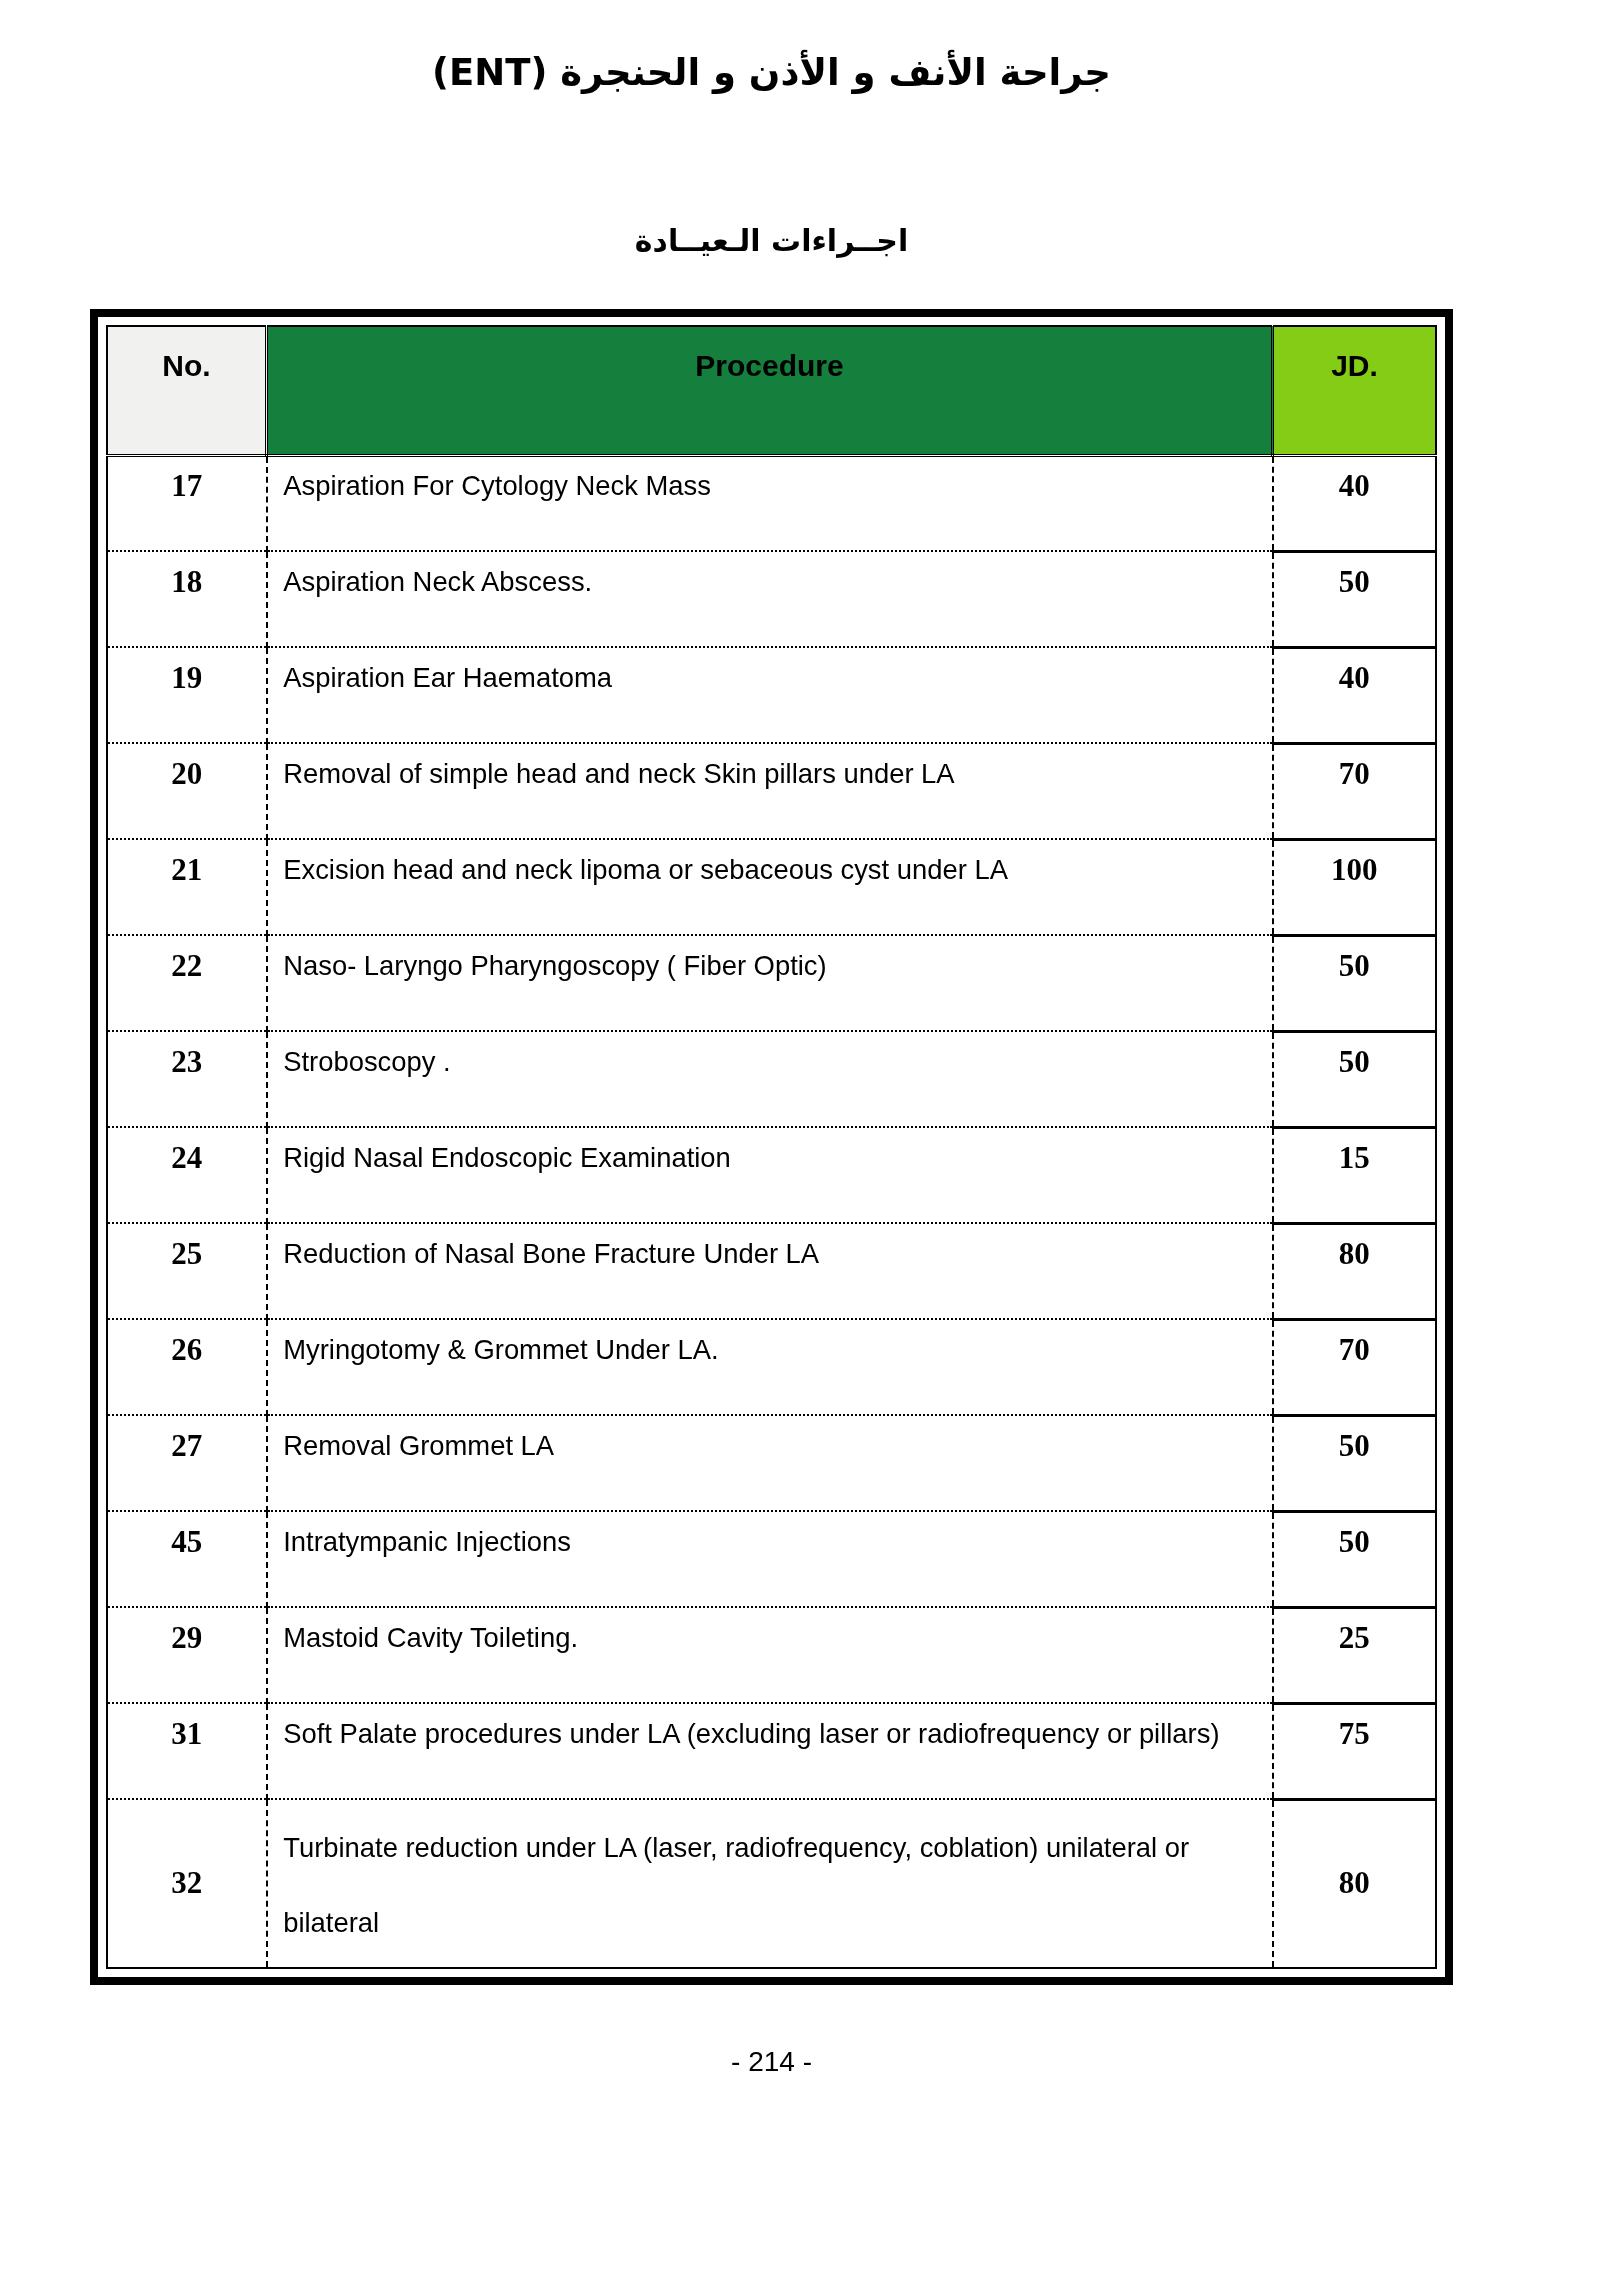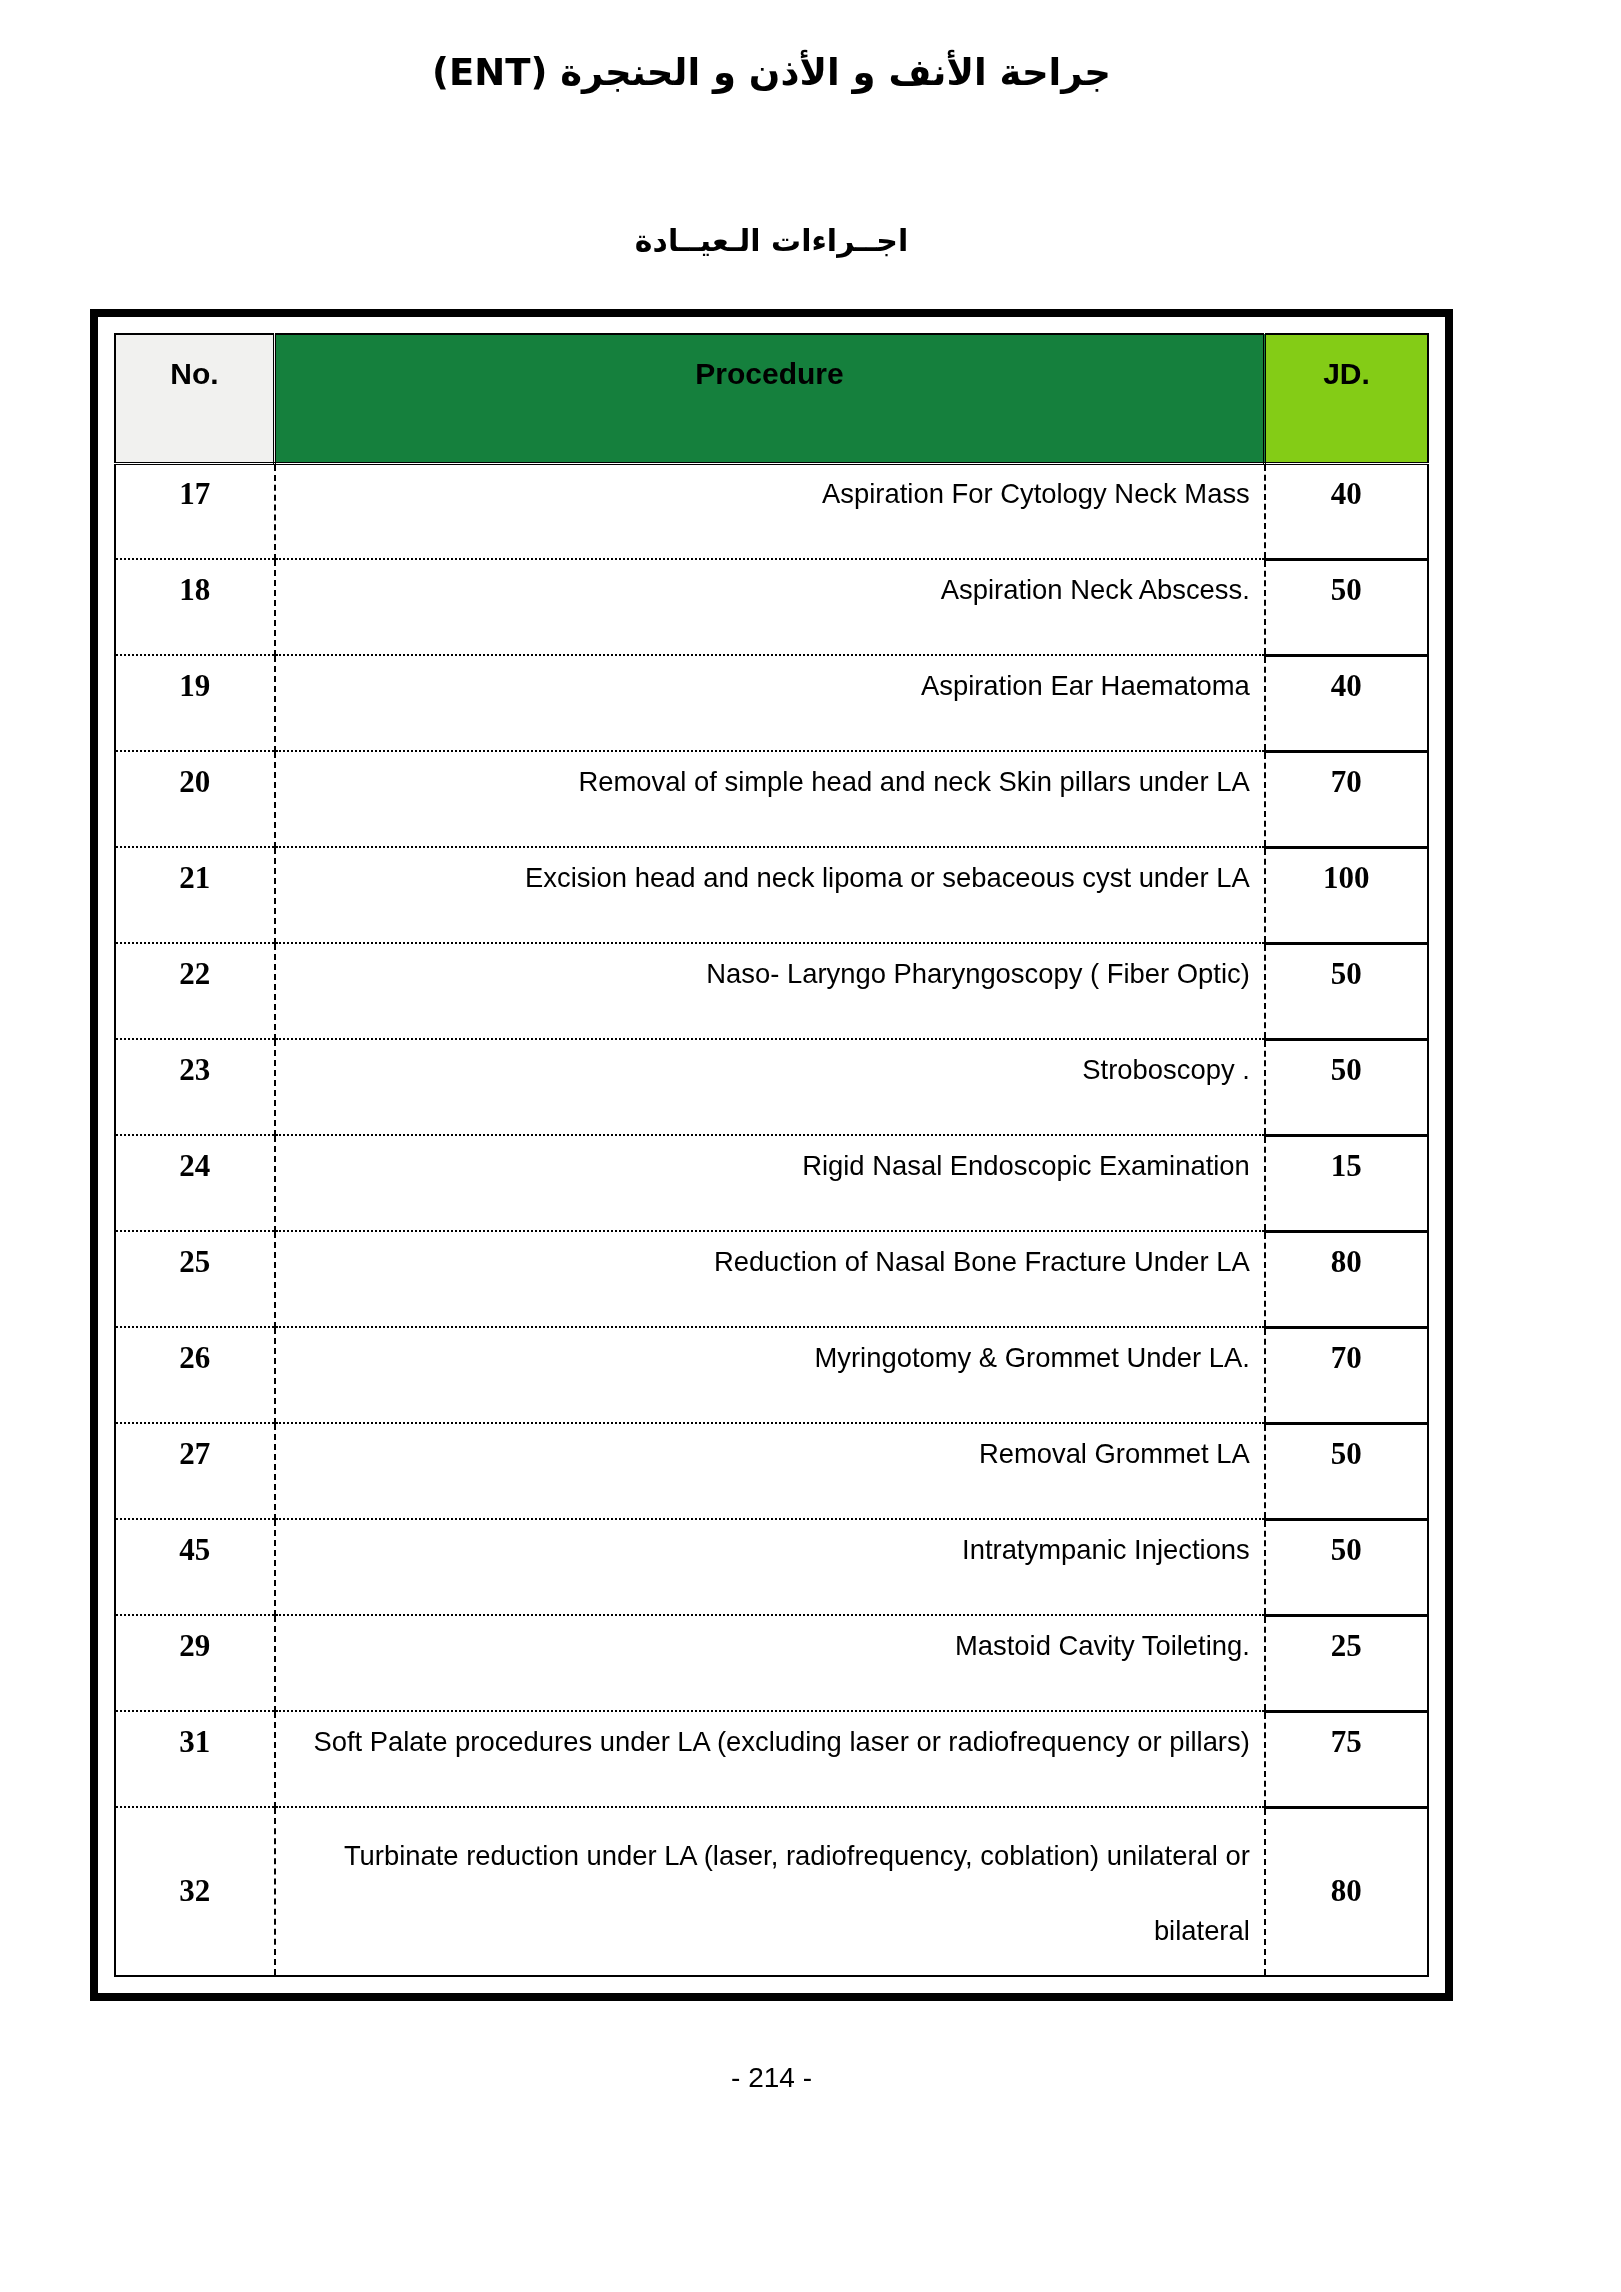--- a/index.html
+++ b/index.html
@@ -20,21 +20,21 @@
   .subtitle {
     margin: 0; padding-top: 129px;
     text-align: center; direction: rtl;
     font-size: 30px; font-weight: bold;
     font-family: "DejaVu Sans", "Liberation Sans", sans-serif;
   }
 
   .table-frame {
     margin: 51px 90px 8px 90px;
     border: 8.8px solid #000;
-    padding: 16px;
+    padding: 8px;
     background: #fff;
   }
   table.proc-table {
     width: 100%;
     border-collapse: collapse;
     border: 2px solid #000;
     table-layout: fixed;
   }
   thead th {
     background: #f1f1ef;
@@ -59,21 +59,21 @@
     padding-top: 11.8px;
     border-right: 2px dashed #000;
     border-bottom: 2.9px dotted #000;
   }
   td.col-proc {
     font-size: 27.4px;
     line-height: 1.35;
     padding: 11.8px 13.7px 0 15.7px;
     border-right: 2px dashed #000;
     border-bottom: 2.9px dotted #000;
-    text-align: right;
+    text-align: left;
   }
   td.col-jd {
     text-align: center;
     font-family: "Liberation Serif", serif;
     font-weight: bold; font-size: 31px;
     padding-top: 11.8px;
     border-bottom: 3.9px solid #000;
   }
   tbody tr:last-child { height: 169px; }
   tbody tr:last-child td { border-bottom: none; }

